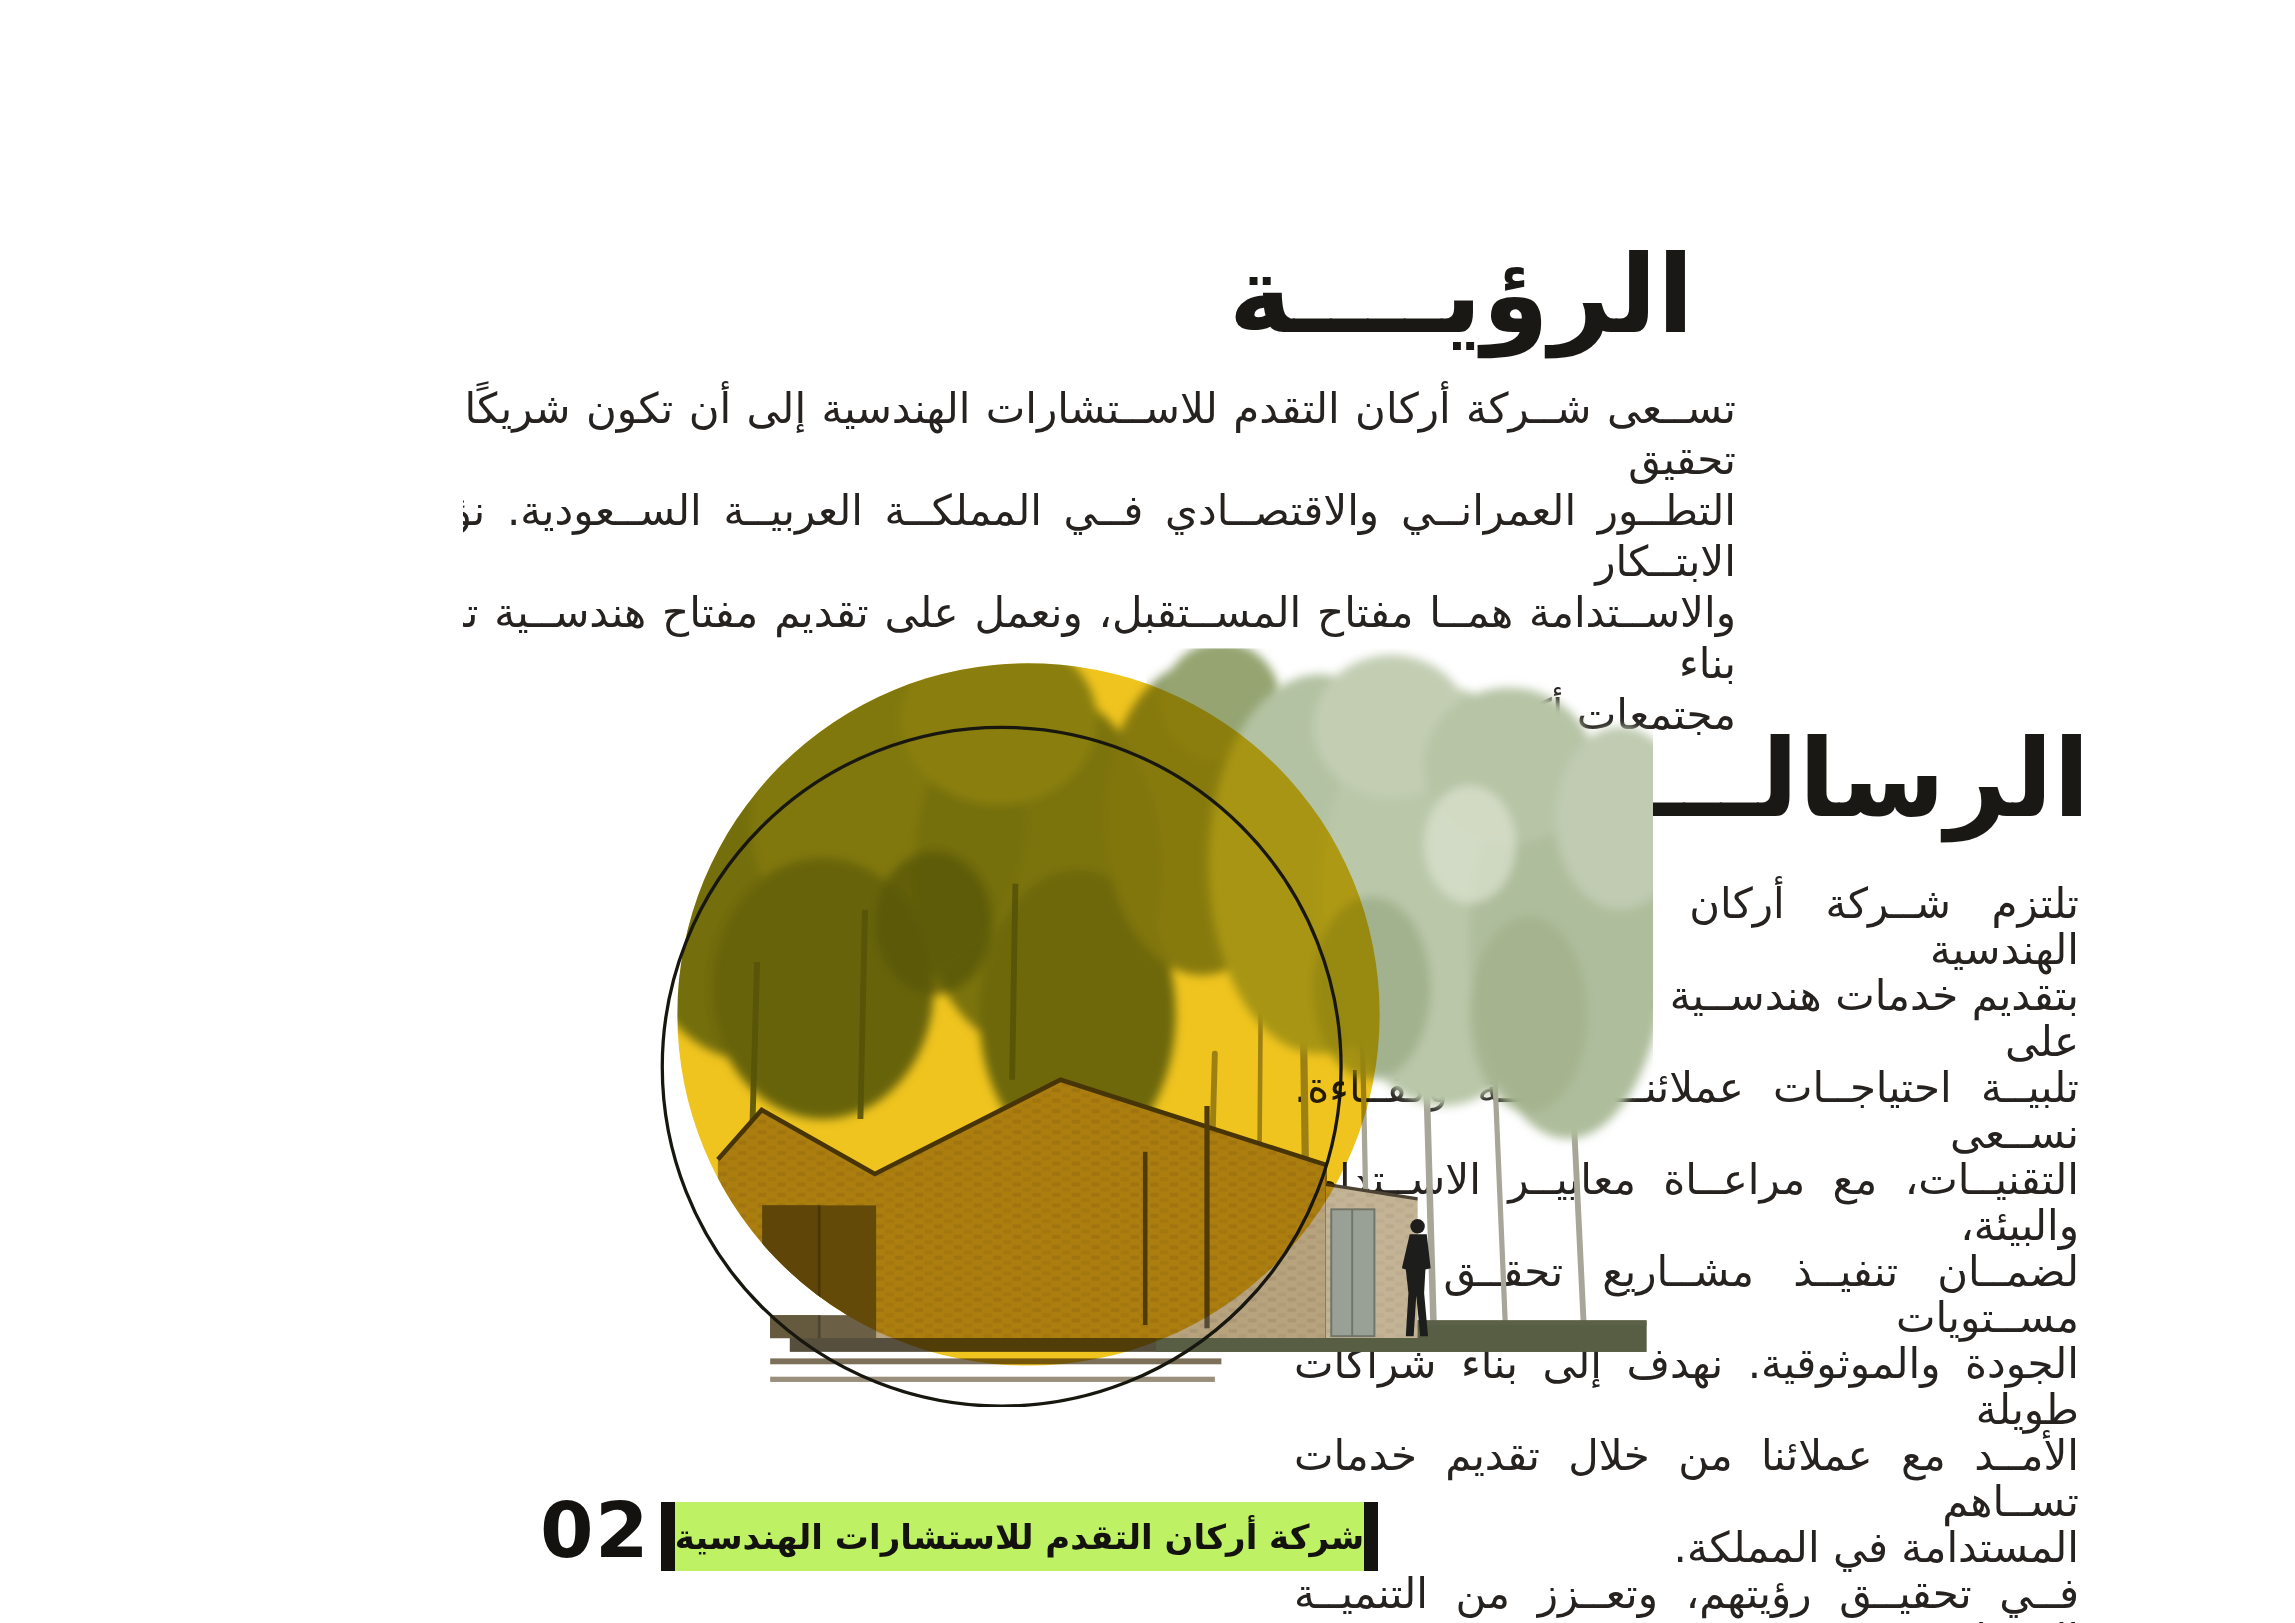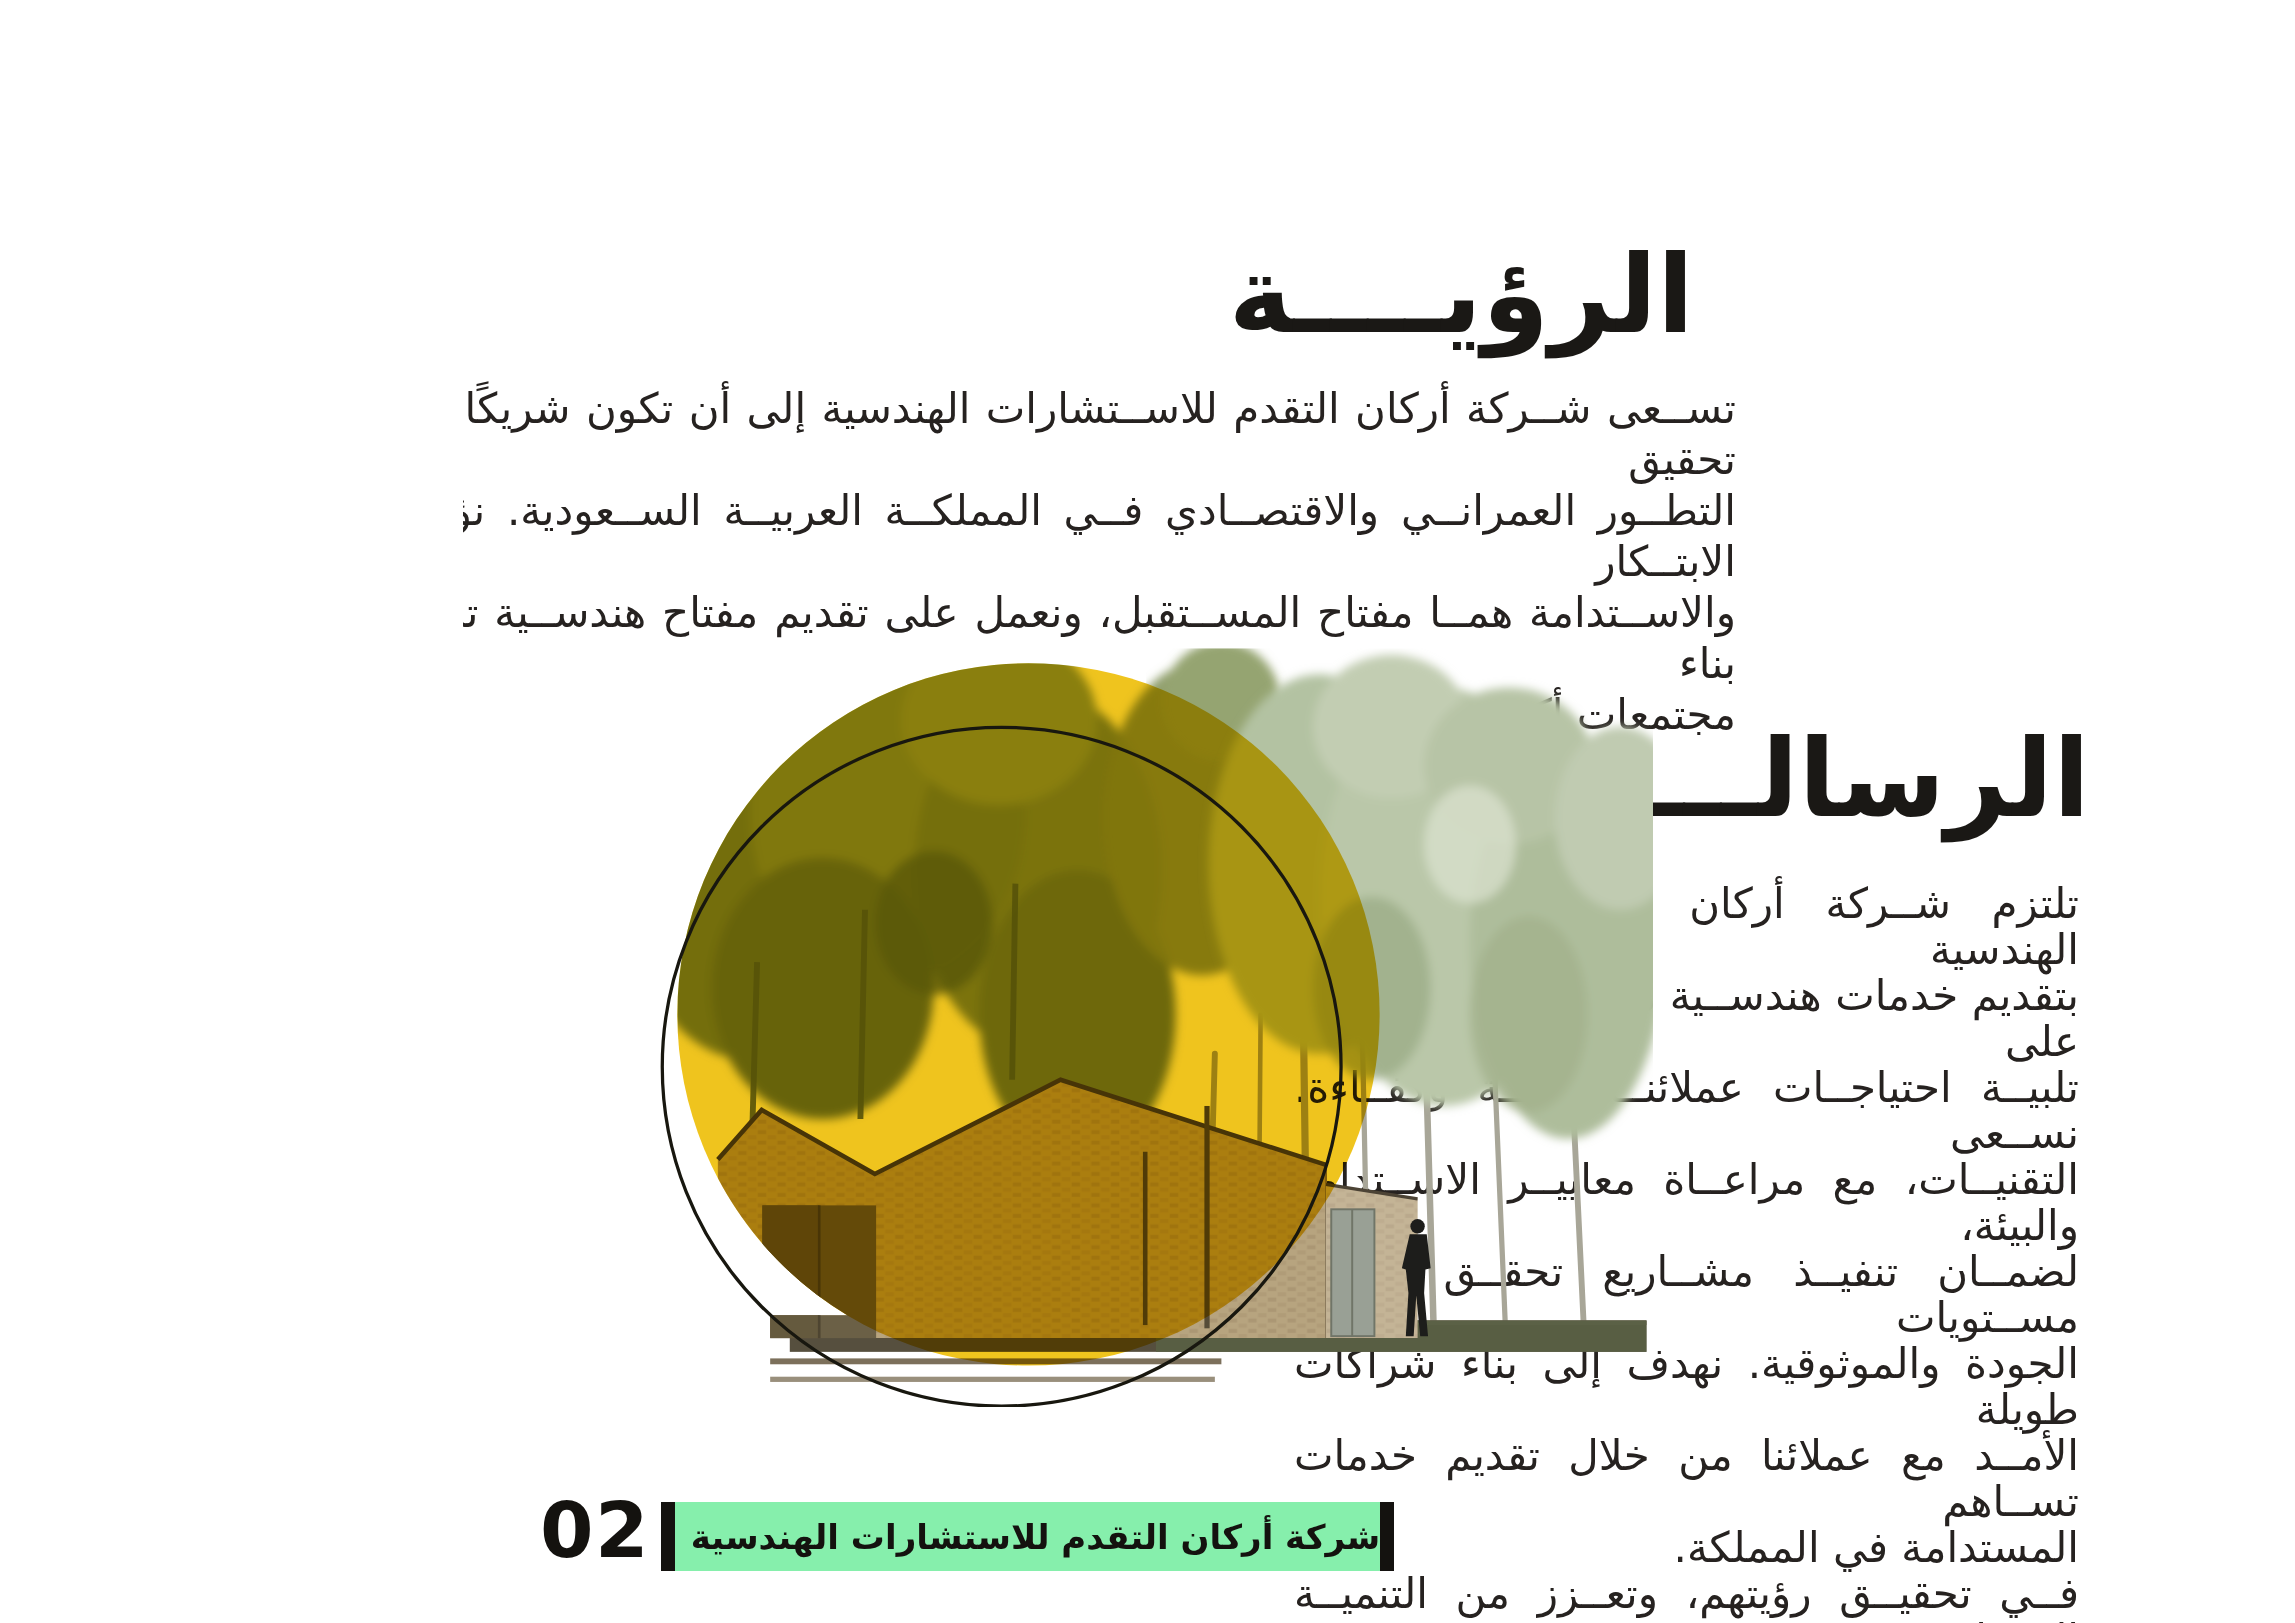--- a/index.html
+++ b/index.html
@@ -39,21 +39,21 @@
   .page-number{
     position:absolute;left:77px;top:1492px;font-size:77px;font-weight:800;color:#14120F;
     line-height:1;letter-spacing:1.3px;direction:ltr;
   }
   .footer-banner{
     position:absolute;left:198px;top:1502px;width:715px;height:69px;display:flex;
     align-items:stretch;direction:ltr;
   }
   .banner-bar{width:13.7px;background:#14120F;flex:0 0 auto;}
   .banner-body{
-    flex:1 1 auto;background:#86efac;display:flex;align-items:center;justify-content:flex-start;padding-left:16px;
+    flex:1 1 auto;background:#bef264;display:flex;align-items:center;justify-content:flex-start;
   }
   .banner-text{
     font-size:34px;font-weight:700;color:#14120F;direction:rtl;white-space:nowrap;
   }
 </style>
 </head>
 <body>
 
 <div class="page">
 

